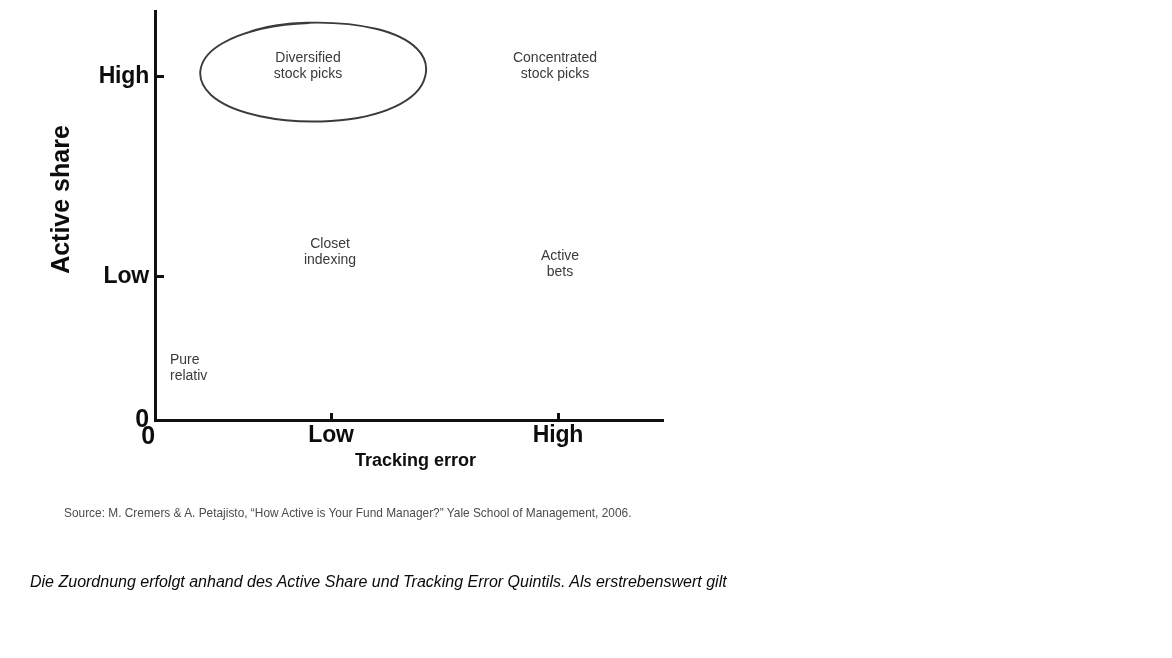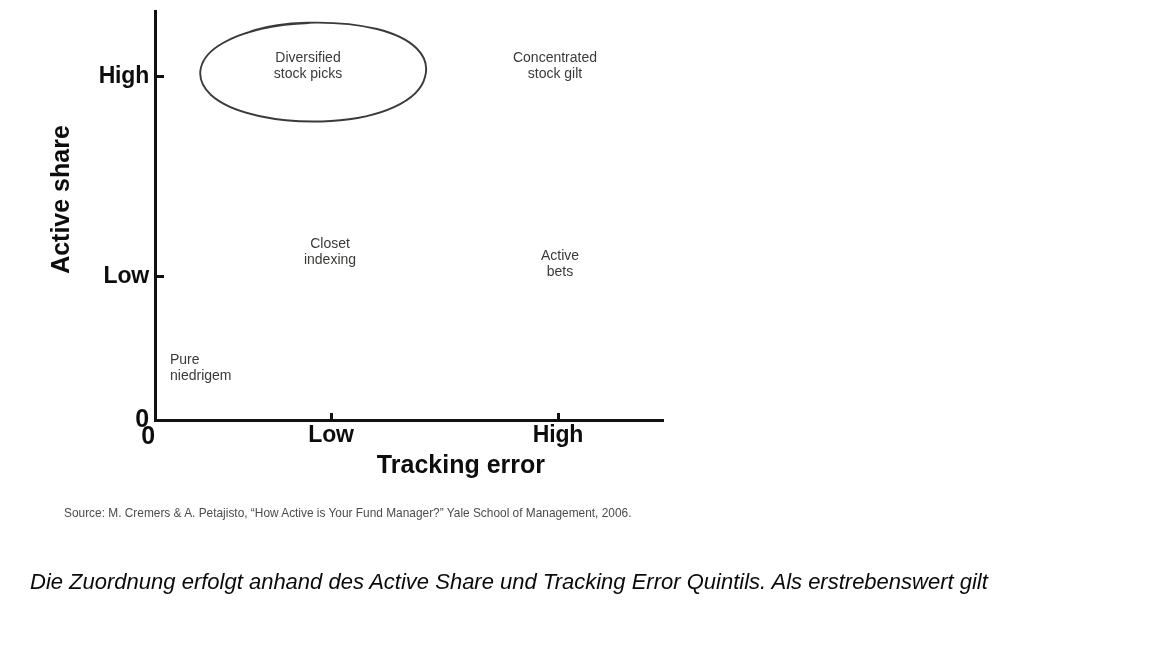--- a/index.html
+++ b/index.html
@@ -66,23 +66,23 @@
     transform: rotate(-90deg);
     font-weight: bold;
     font-size: 25px;
     color: #0d0d0d;
     white-space: nowrap;
   }
   #axis-title-x {
     position: absolute;
     left: 355px; top: 450px;
     width: 190px;
-    text-align: right;
+    text-align: left;
     font-weight: bold;
-    font-size: 25px;
+    font-size: 18px;
     color: #0d0d0d;
     white-space: nowrap;
   }
 
   
   .quad-label {
     position: absolute;
     font-size: 14px;
     line-height: 1.12;
     color: #3c3a38;
@@ -115,21 +115,21 @@
     transform: scaleX(0.88);
     transform-origin: left center;
     white-space: nowrap;
   }
 
   
   #caption {
     position: absolute;
     left: 30px; top: 560px;
     width: 1130px;
-    font-size: 22px;
+    font-size: 16px;
     line-height: 43px;
     font-style: italic;
     color: #0a0a0a;
   }
   #caption .cap-line { display: block; white-space: nowrap; }
 </style>
 </head>
 <body>
 
 <div id="figure">
@@ -150,27 +150,27 @@
   <div class="tick-label tl-x" id="tick-label-x-zero">0</div>
   <div class="tick-label tl-x" id="tick-label-x-low">Low</div>
   <div class="tick-label tl-x" id="tick-label-x-high">High</div>
 
   <div id="axis-title-y">Active share</div>
   <div id="axis-title-x">Tracking error</div>
 
   <div class="quad-label quad-center" id="quad-diversified">Diversified
 stock picks</div>
   <div class="quad-label quad-center" id="quad-concentrated">Concentrated
-stock gilt</div>
+stock picks</div>
   <div class="quad-label quad-center" id="quad-closet">Closet
 indexing</div>
   <div class="quad-label quad-center" id="quad-factor">Active
 bets</div>
   <div class="quad-label quad-left" id="quad-pure">Pure
-niedrigem</div>
+relativ</div>
 
   <svg id="annotation-ellipse" viewBox="0 0 250 115">
     <path d="M 62 18 C 90 6, 150 4, 192 14
              C 228 23, 246 41, 240 62
              C 234 86, 196 103, 146 106
              C 96 109, 47 99, 26 80
              C 8 63, 13 42, 38 28
              C 58 16, 92 9, 124 8" fill="none" stroke="#3a3a3a" stroke-width="1.9" stroke-linecap="round"></path>
   </svg>
 

